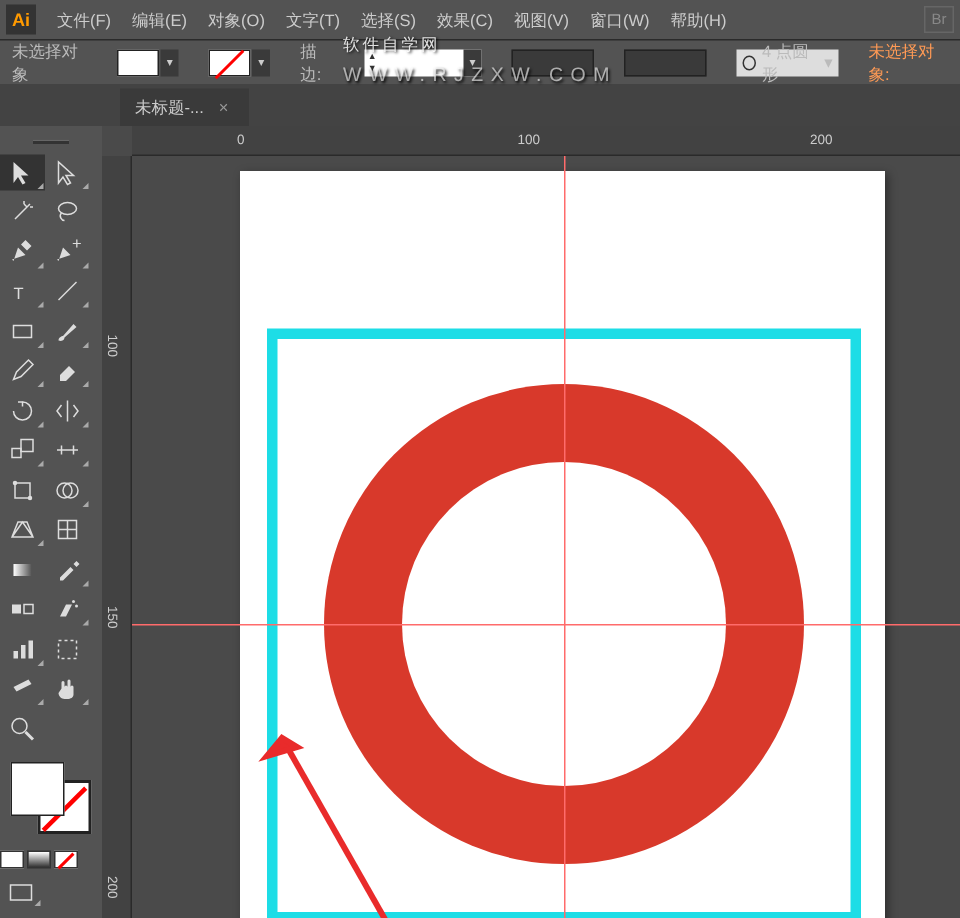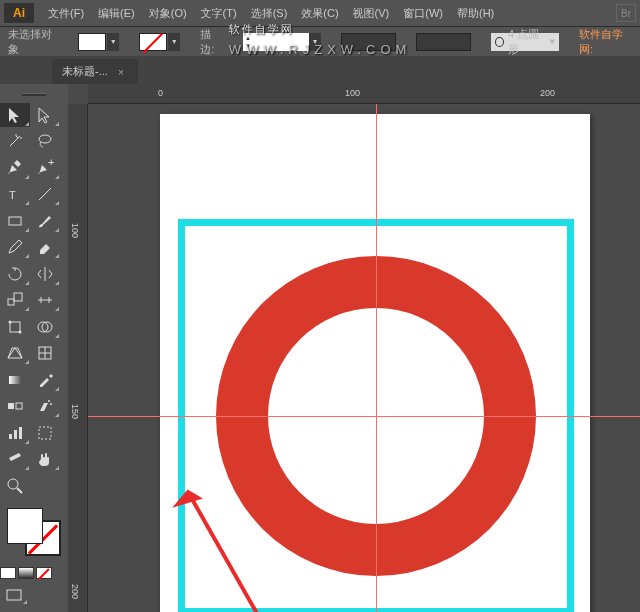--- a/index.html
+++ b/index.html
@@ -1,34 +1,34 @@
 <!DOCTYPE html>
 <html><head>
 <meta charset="utf-8">
 <style>
 *{margin:0;padding:0;box-sizing:border-box;font-family:"Microsoft YaHei",Arial,sans-serif;font-size:11px;user-select:none}
 body{width:640px;height:612px;background:#4a4a4a;overflow:hidden;position:relative}
 .menubar{height:26px;background:#535353;display:flex;align-items:center;padding:0 4px;gap:2px}
-.ai-logo{width:30px;height:20px;background:#333;color:#ff9a00;display:flex;align-items:center;justify-content:center;font-weight:bold;font-size:12px;margin-right:6px}
+.ai-logo{width:20px;height:20px;background:#333;color:#ff9a00;display:flex;align-items:center;justify-content:center;font-weight:bold;font-size:12px;margin-right:6px}
 .menu-item{color:#ccc;padding:3px 6px;cursor:pointer}
 .br-icon{margin-left:auto;width:20px;height:18px;border:1px solid #666;display:flex;align-items:center;justify-content:center;color:#888;font-size:10px}
 .controlbar{height:30px;background:#535353;border-top:1px solid #2a2a2a;display:flex;align-items:center;padding:0 8px;gap:20px;color:#bbb}
 .swatch-group{display:flex;align-items:center;gap:1px}
 .swatch{width:28px;height:18px;border:1px solid #222}
 .sw-white{background:#fff}
 .sw-none{background:#fff;position:relative}
 .sw-none::after{content:"";position:absolute;left:0;right:0;top:50%;border-top:2px solid red;transform:rotate(-45deg)}
 .dd-arrow{width:12px;height:18px;background:#3a3a3a;color:#ccc;display:flex;align-items:center;justify-content:center;font-size:8px}
 .stroke-input{display:flex;align-items:center;background:#fff;height:18px}
 .stroke-input input{width:56px;border:none;height:16px;font-size:11px;padding:0 4px;text-align:center}
 .stepper{display:flex;flex-direction:column}
 .stepper span{font-size:6px;line-height:8px;color:#333;padding:0 2px;cursor:pointer}
 .profile-dd{display:flex;align-items:center;background:#ddd;height:18px;padding:0 4px;gap:4px}
 .profile-dd .dot{width:10px;height:10px;border-radius:50%;border:1.5px solid #333}
-.tabbar{height:28px;background:#434343;display:flex;align-items:flex-end;padding-left:52px}
+.tabbar{height:28px;background:#434343;display:flex;align-items:flex-end;padding-left:80px}
 .tab{background:#3a3a3a;color:#ccc;padding:5px 14px 5px 10px;display:flex;align-items:center;gap:10px;font-size:11px}
 .tab .x{color:#999;cursor:pointer}
 .workspace{position:absolute;left:0;top:84px;right:0;bottom:0;display:flex}
 .tool-dbl{width:68px;background:#535353;display:flex;flex-wrap:wrap;padding-top:4px}
 .tool{width:30px;height:24px;display:flex;align-items:center;justify-content:center;cursor:pointer;position:relative}
 .tool.sel{background:#333}
 .tool svg{width:18px;height:18px}
 .dogear{position:absolute;right:1px;bottom:1px;width:0;height:0;border-left:4px solid transparent;border-bottom:4px solid #aaa}
 .fill-stroke{width:58px;height:52px;position:relative;margin:6px auto}
 .fs-back{position:absolute;right:2px;bottom:2px;width:36px;height:36px;border:2px solid #222;background:#fff}
@@ -89,21 +89,21 @@
     <input value="" style="">
     <div class="dd-arrow">▾</div>
   </div>
   <div class="swatch" style="width:60px;background:#3a3a3a"></div>
   <div class="swatch" style="width:60px;background:#3a3a3a"></div>
   <div class="profile-dd">
     <span class="dot"></span>
     <span>4 点圆形</span>
     <span>▾</span>
   </div>
-  <span style="margin-left:auto;color:#ff9a55">软件自学网:</span>
+  <span style="margin-left:auto;color:#ff9a55">未选择对象:</span>
 </div>
 
 <div class="tabbar">
   <div class="tab">
     <span>未标题-...</span>
     <span class="x">×</span>
   </div>
 </div>
 
 <div class="workspace">

